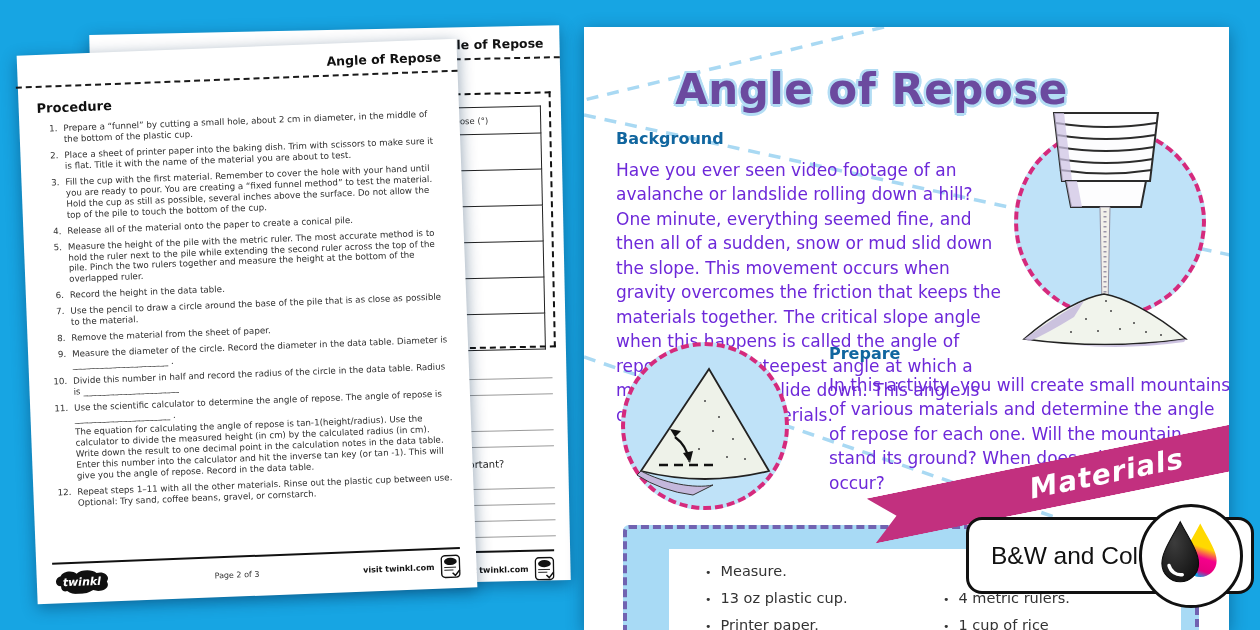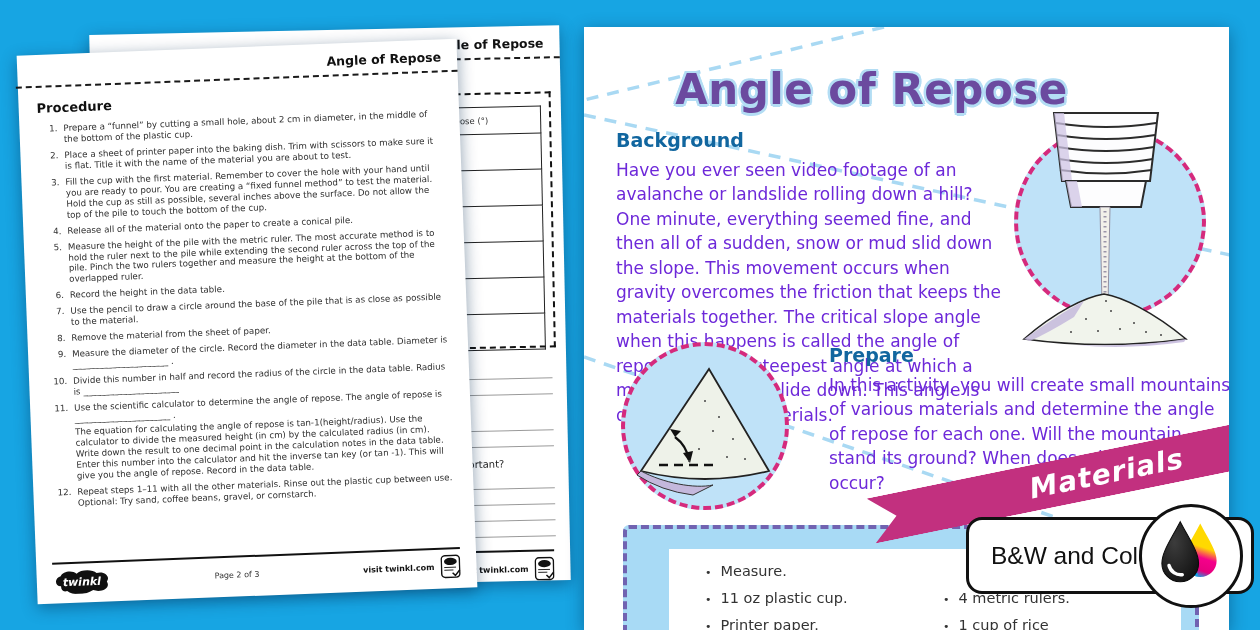--- a/index.html
+++ b/index.html
@@ -37,21 +37,21 @@
 
   
   #page1{left:584px;top:27px;width:645px;height:603px;overflow:hidden;}
   .deco{position:absolute;left:0;top:0;z-index:1;}
   .big-title{
     position:absolute;left:0;right:70px;top:38px;text-align:center;z-index:2;
     font-size:42px;font-weight:bold;color:#6b4a9f;letter-spacing:.5px;
     text-shadow:-2px -2px 0 #b3ddf4,2px -2px 0 #b3ddf4,-2px 2px 0 #b3ddf4,2px 2px 0 #b3ddf4,
                 0 -2.5px 0 #b3ddf4,0 2.5px 0 #b3ddf4,-2.5px 0 0 #b3ddf4,2.5px 0 0 #b3ddf4;
   }
-  .h-blue{position:absolute;z-index:2;font-size:19px;font-weight:bold;color:#11669f;}
+  .h-blue{position:absolute;z-index:2;font-size:16px;font-weight:bold;color:#11669f;}
   .para{position:absolute;z-index:2;font-size:17px;line-height:1.44;color:#6d28d9;}
   .illu-circle{position:absolute;border-radius:50%;background:#bfe2f8;border:4px dashed #d52a7d;z-index:2;}
   .illu-svg{position:absolute;z-index:3;}
   .ribbon{
     position:absolute;left:287px;top:471px;width:372px;height:46px;z-index:4;
     background:#c2307f;transform:rotate(-11.5deg);transform-origin:0 50%;
     clip-path:polygon(0 0,100% 0,100% 100%,0 100%,7% 50%);
     display:flex;align-items:center;
   }
   .ribbon span{padding-left:162px;color:#fff;font-size:28px;font-weight:bold;font-style:italic;letter-spacing:1px;}
@@ -269,21 +269,21 @@
   <div class="mat-box">
     <div class="mat-inner">
       <div class="mat-grid">
         <div class="mat-item">
             <span class="b">•</span>
             <span>Measure.</span>
           </div>
         <div class="mat-item"></div>
         <div class="mat-item">
             <span class="b">•</span>
-            <span>11 oz plastic cup.</span>
+            <span>13 oz plastic cup.</span>
           </div>
         <div class="mat-item">
             <span class="b">•</span>
             <span>4 metric rulers.</span>
           </div>
         <div class="mat-item">
             <span class="b">•</span>
             <span>Printer paper.</span>
           </div>
         <div class="mat-item">

